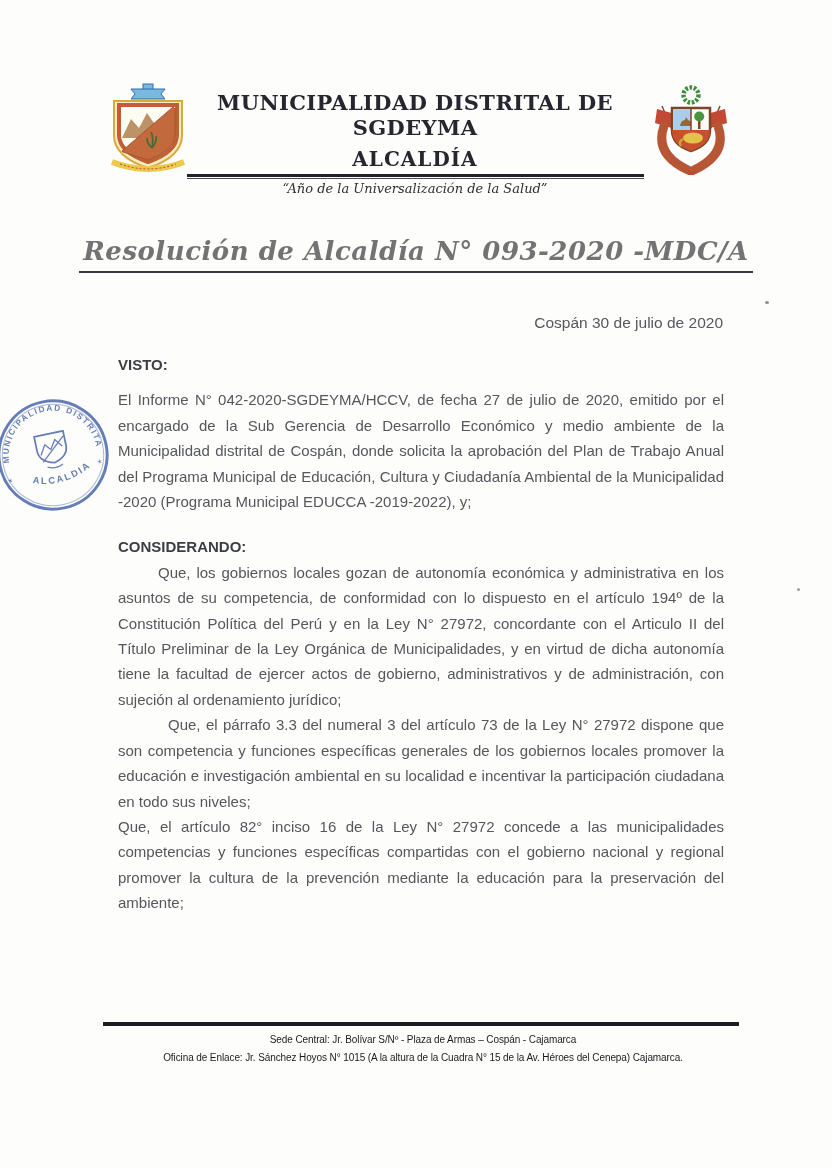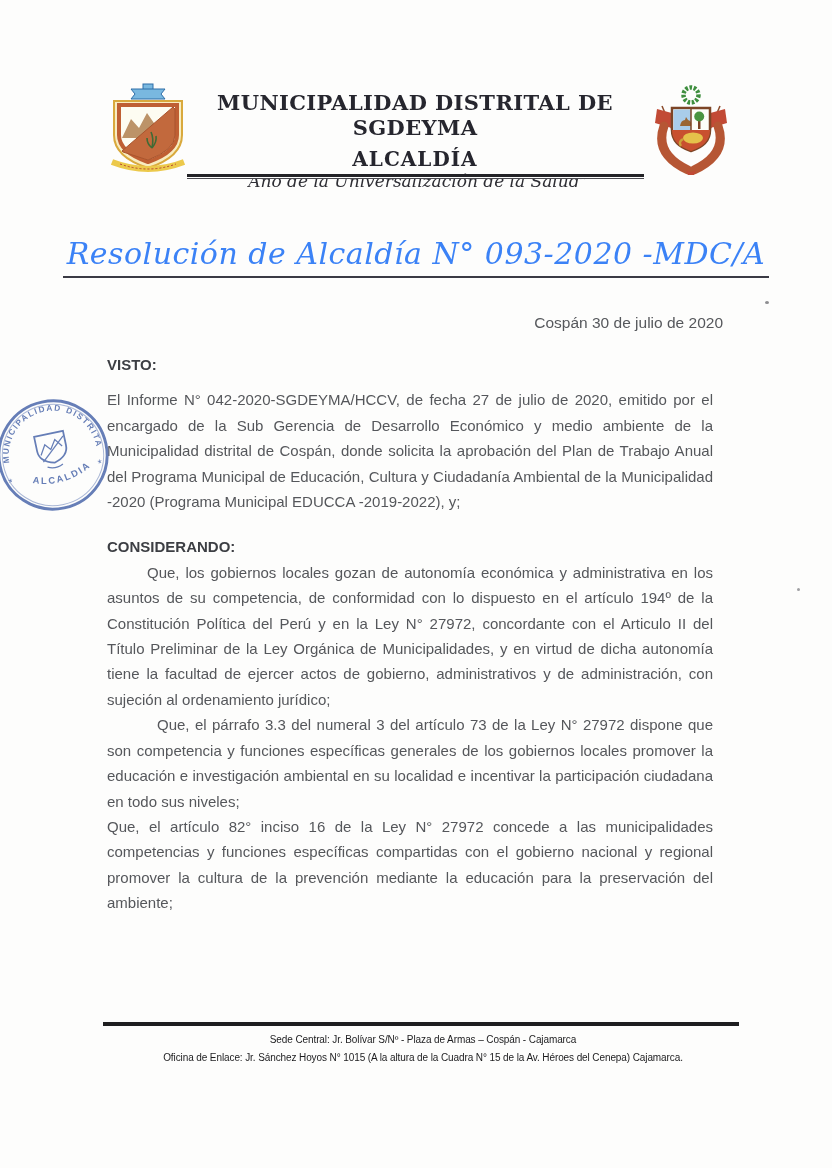--- a/index.html
+++ b/index.html
@@ -17,43 +17,43 @@
     font-weight:bold;font-size:21px;line-height:25px;color:#26262e;
     letter-spacing:.4px;
   }
   .office-name{
     font-family:"DejaVu Serif","Liberation Serif",serif;
     font-weight:bold;font-size:20px;line-height:24px;color:#26262e;
     margin-top:7px;letter-spacing:1px;
   }
   .motto{
     font-family:"DejaVu Serif","Liberation Serif",serif;
-    font-style:italic;font-size:17px;color:#2e2e34;
+    font-style:italic;font-size:13px;color:#2e2e34;margin-top:10px;
   }
   .header-rule{
     position:absolute;left:187px;top:174px;width:457px;height:5px;
     background:linear-gradient(#232327 0 58%,#fdfdfc 58% 72%,#4a4a50 72% 100%);
   }
   .logo{position:absolute;}
   
   .title-wrap{position:absolute;left:0;top:236px;width:832px;text-align:center;}
   .doc-title{
     display:inline-block;
     font-family:"DejaVu Serif","Liberation Serif",serif;
-    font-style:italic;font-weight:normal;
-    font-size:30px;color:#3b82f6;letter-spacing:.5px;
+    font-style:italic;font-weight:bold;
+    font-size:26px;color:#737373;letter-spacing:.5px;
     padding:0 4px 5px 4px;border-bottom:2.5px solid #3a3a44;
   }
   .dateline{
     position:absolute;top:314px;right:109px;
     font-size:15.5px;color:#56585c;
   }
   
   .doc-body{
-    position:absolute;left:107px;top:352px;width:606px;
+    position:absolute;left:118px;top:352px;width:606px;
     font-size:15px;line-height:25.4px;color:#55575b;text-align:justify;
   }
   .doc-label{font-weight:bold;color:#3c3e43;text-align:left;}
   .doc-body p{margin:0;}
   #p-visto{margin-top:10px;}
   #lbl-considerando{margin-top:20px;}
   .cons-p{margin-top:12px;}
   .indent1{text-indent:40px;}
   .indent2{text-indent:50px;}
   #p-estando{margin-top:8px;}

